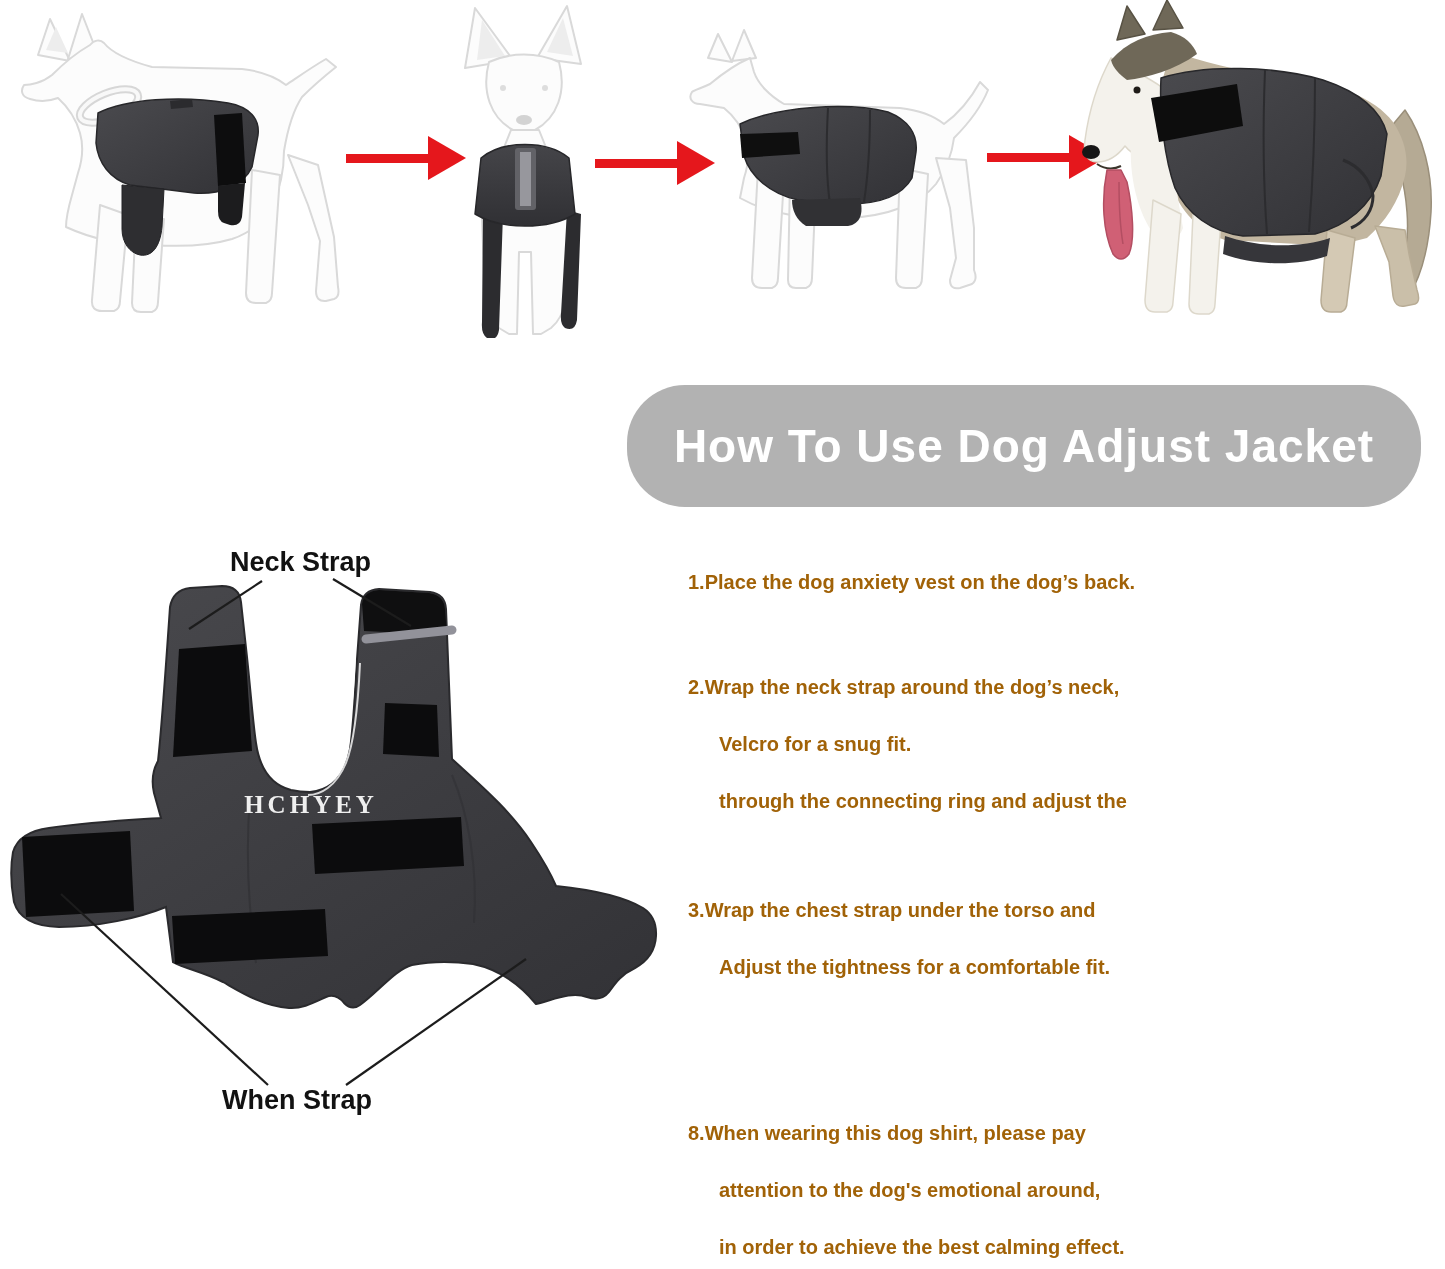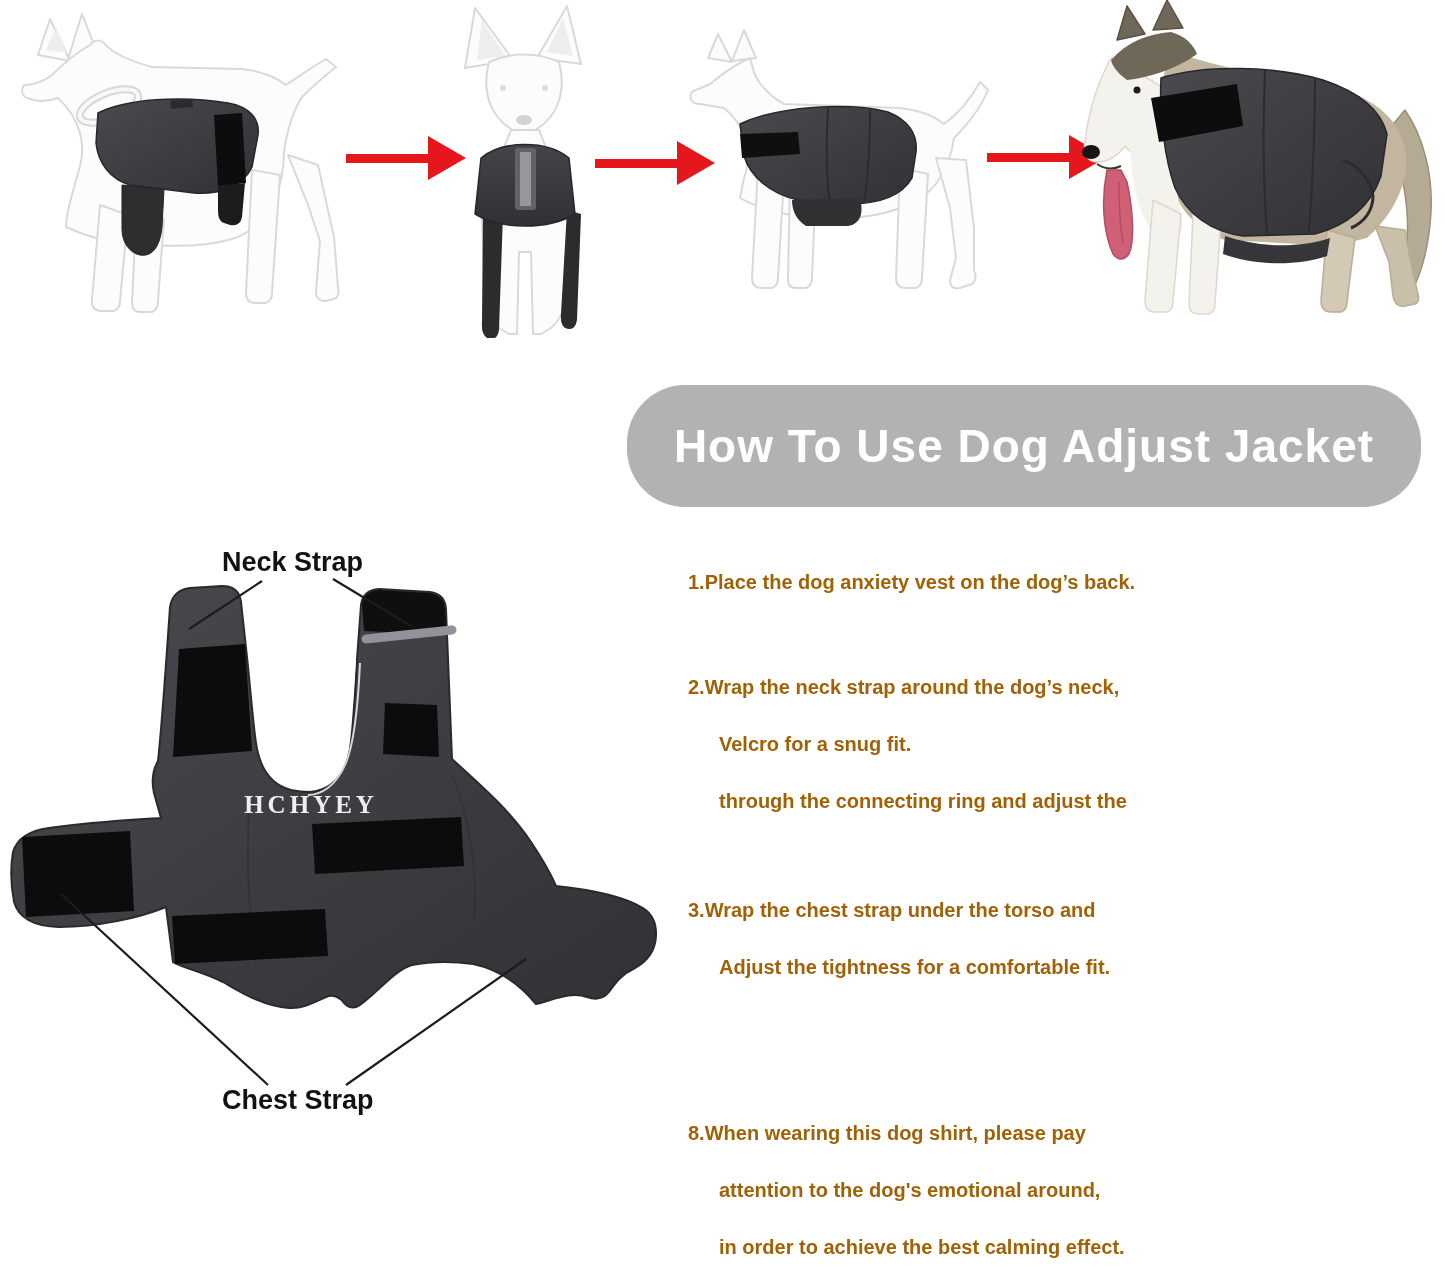--- a/index.html
+++ b/index.html
@@ -21,21 +21,21 @@
   .step{
     position:absolute;left:653px;width:792px;
     font-weight:700;font-size:20px;line-height:57px;color:#a16207;margin-left:35px;
   }
   .step div{white-space:nowrap;}
   .step div.cont{padding-left:31px;}
   
   .part-label{
     position:absolute;font-weight:700;font-size:27px;color:#121212;white-space:nowrap;
   }
-  .lbl-neck{left:222px;top:547px;}
+  .lbl-neck{left:230px;top:547px;}
   .lbl-chest{left:222px;top:1085px;}
   svg{display:block;}
 </style>
 </head>
 <body>
 
 <div class="canvas">
 
   <div class="abs" style="left:0;top:0;width:1445px;height:340px;">
 
@@ -175,21 +175,21 @@
 
     <text x="311" y="268" text-anchor="middle" font-family="Liberation Serif, serif" font-size="25" font-weight="bold" letter-spacing="4" fill="#efefef">HCHYEY</text>
 
     <path d="M262,36 L189,84" fill="none" stroke="#1c1c1c" stroke-width="2.2"></path>
     <path d="M333,34 L411,81" fill="none" stroke="#1c1c1c" stroke-width="2.2"></path>
     <path d="M61,349 L268,540" fill="none" stroke="#1c1c1c" stroke-width="2.2"></path>
     <path d="M526,414 L346,540" fill="none" stroke="#1c1c1c" stroke-width="2.2"></path>
   </svg>
 
   <div class="part-label lbl-neck">Neck Strap</div>
-  <div class="part-label lbl-chest">Chest Strap</div>
+  <div class="part-label lbl-chest">When Strap</div>
 
   <div class="step" style="top:554px;">
     <div>1.Place the dog anxiety vest on the dog’s back.</div>
   </div>
 
   <div class="step" style="top:659px;">
     <div>2.Wrap the neck strap around the dog’s neck,</div>
     <div class="cont">Velcro for a snug fit.</div>
     <div class="cont">through the connecting ring and adjust the</div>
   </div>

